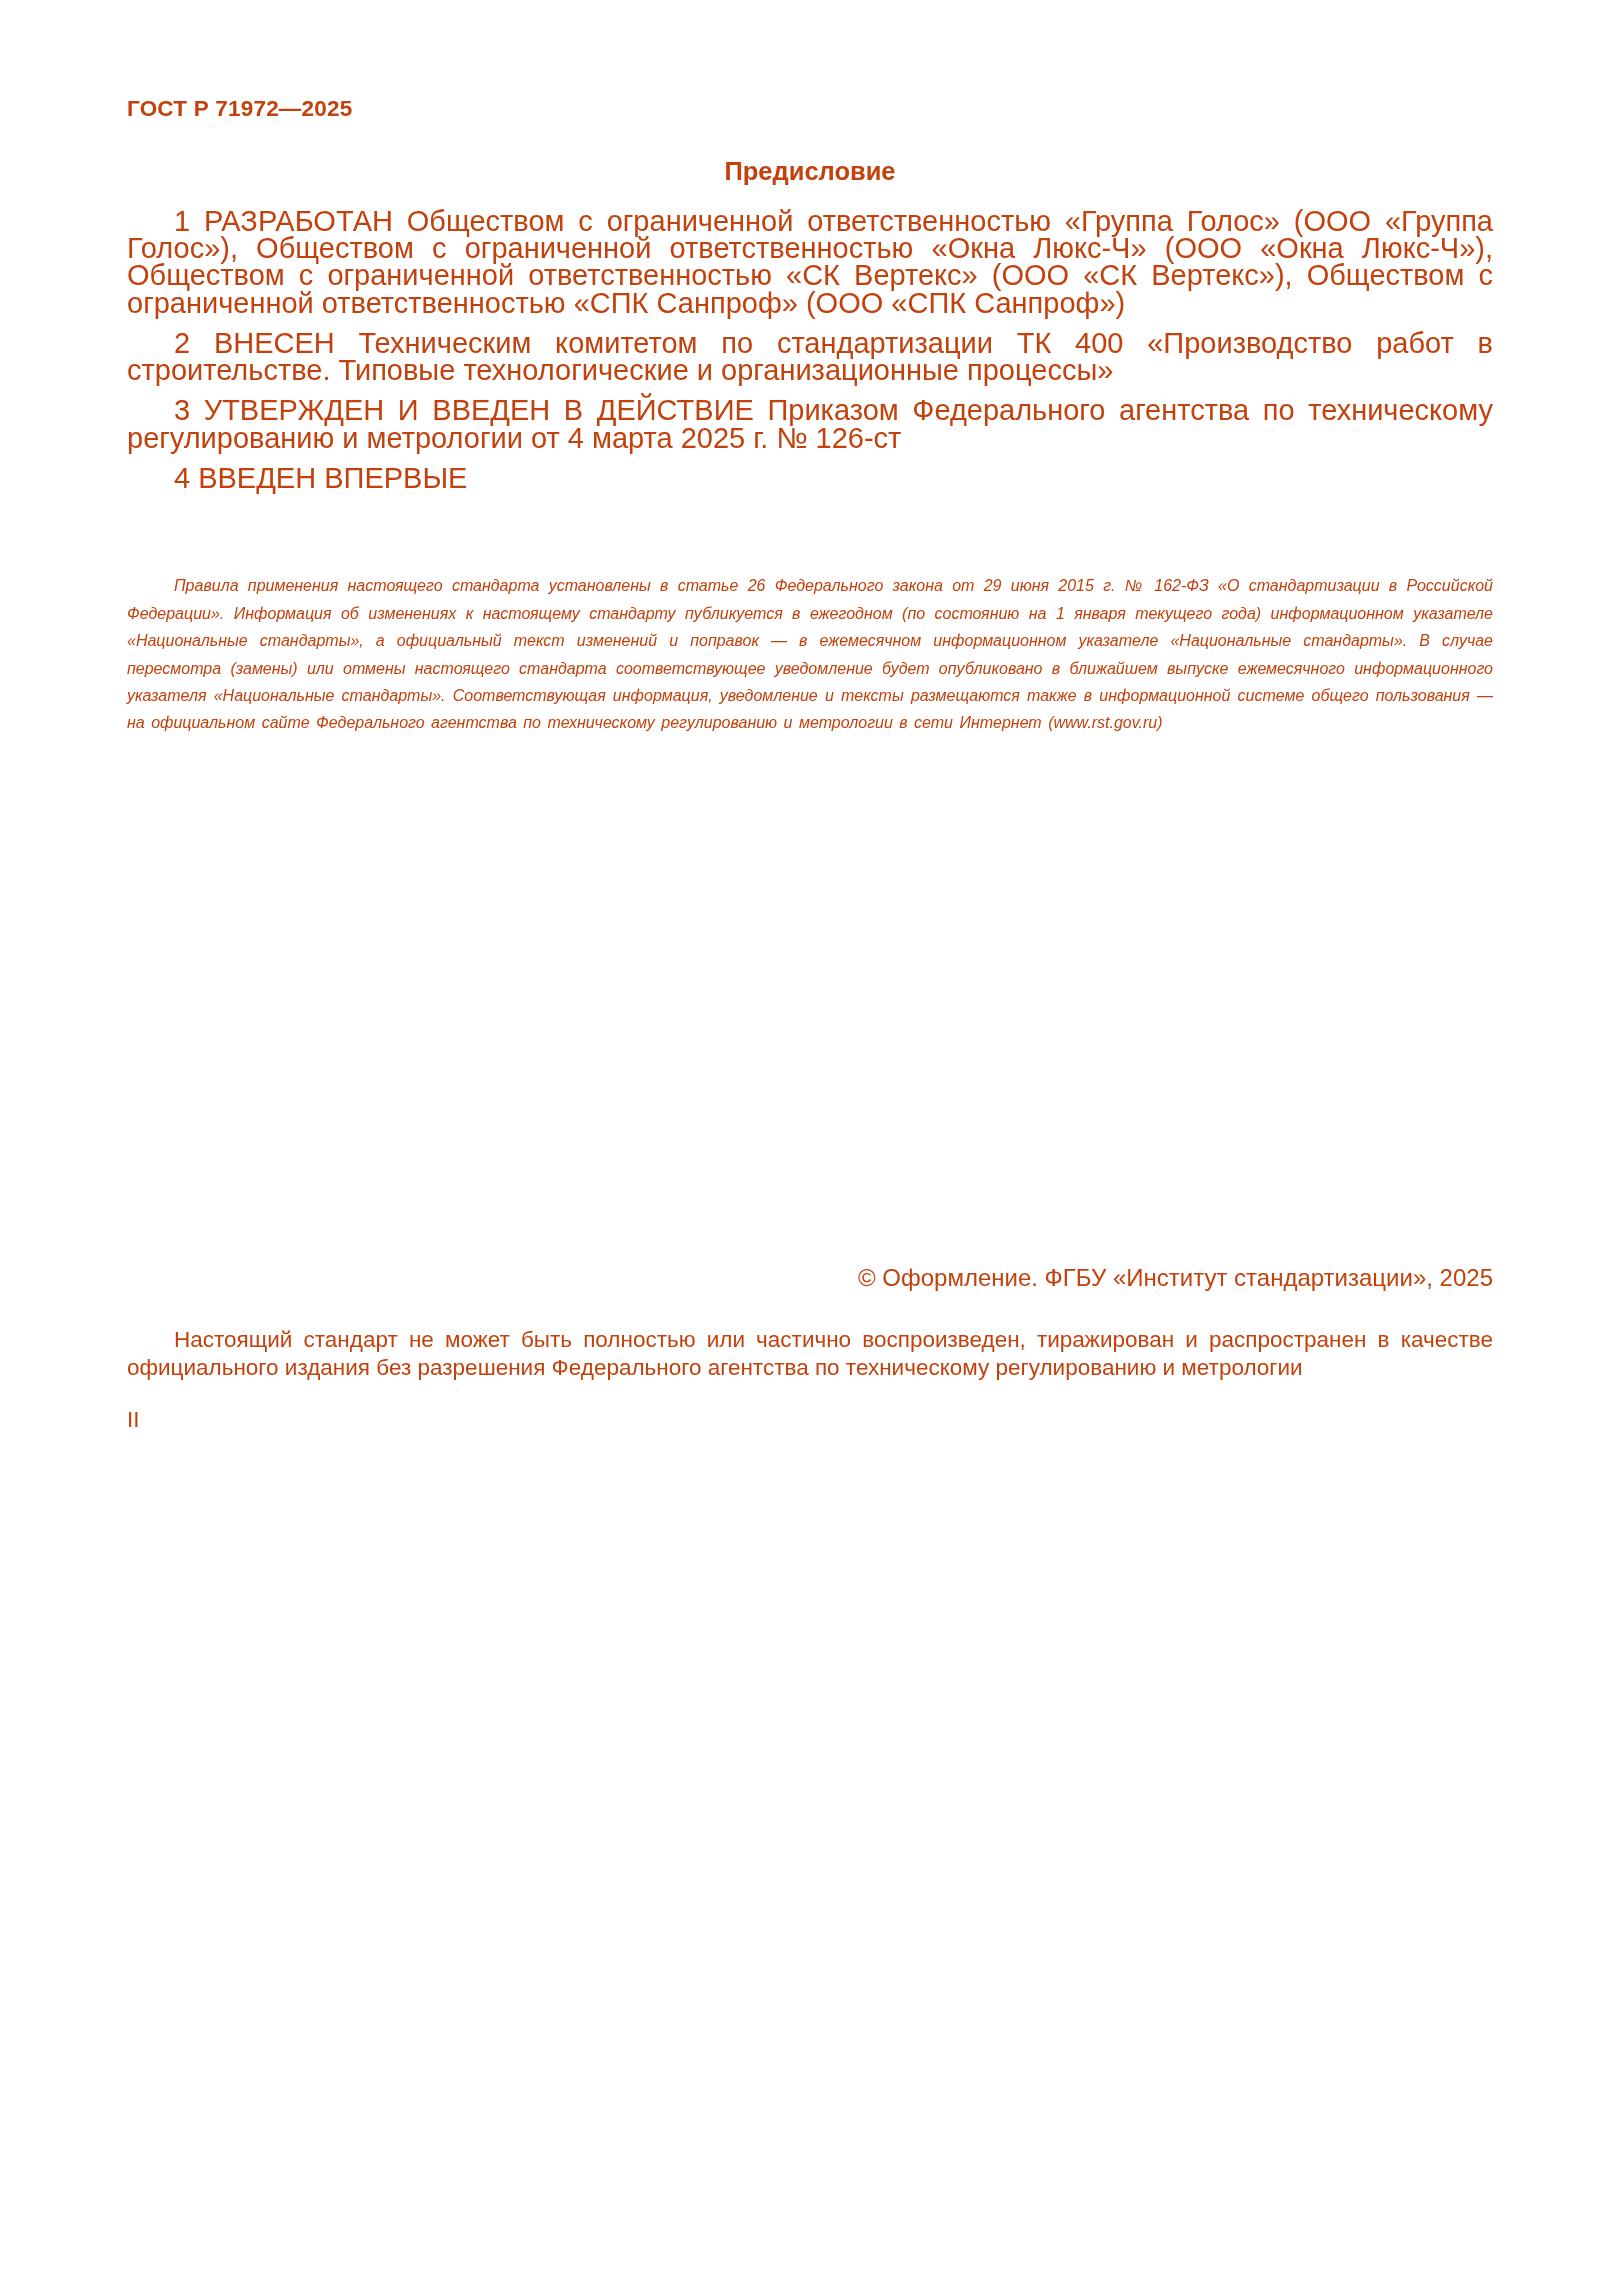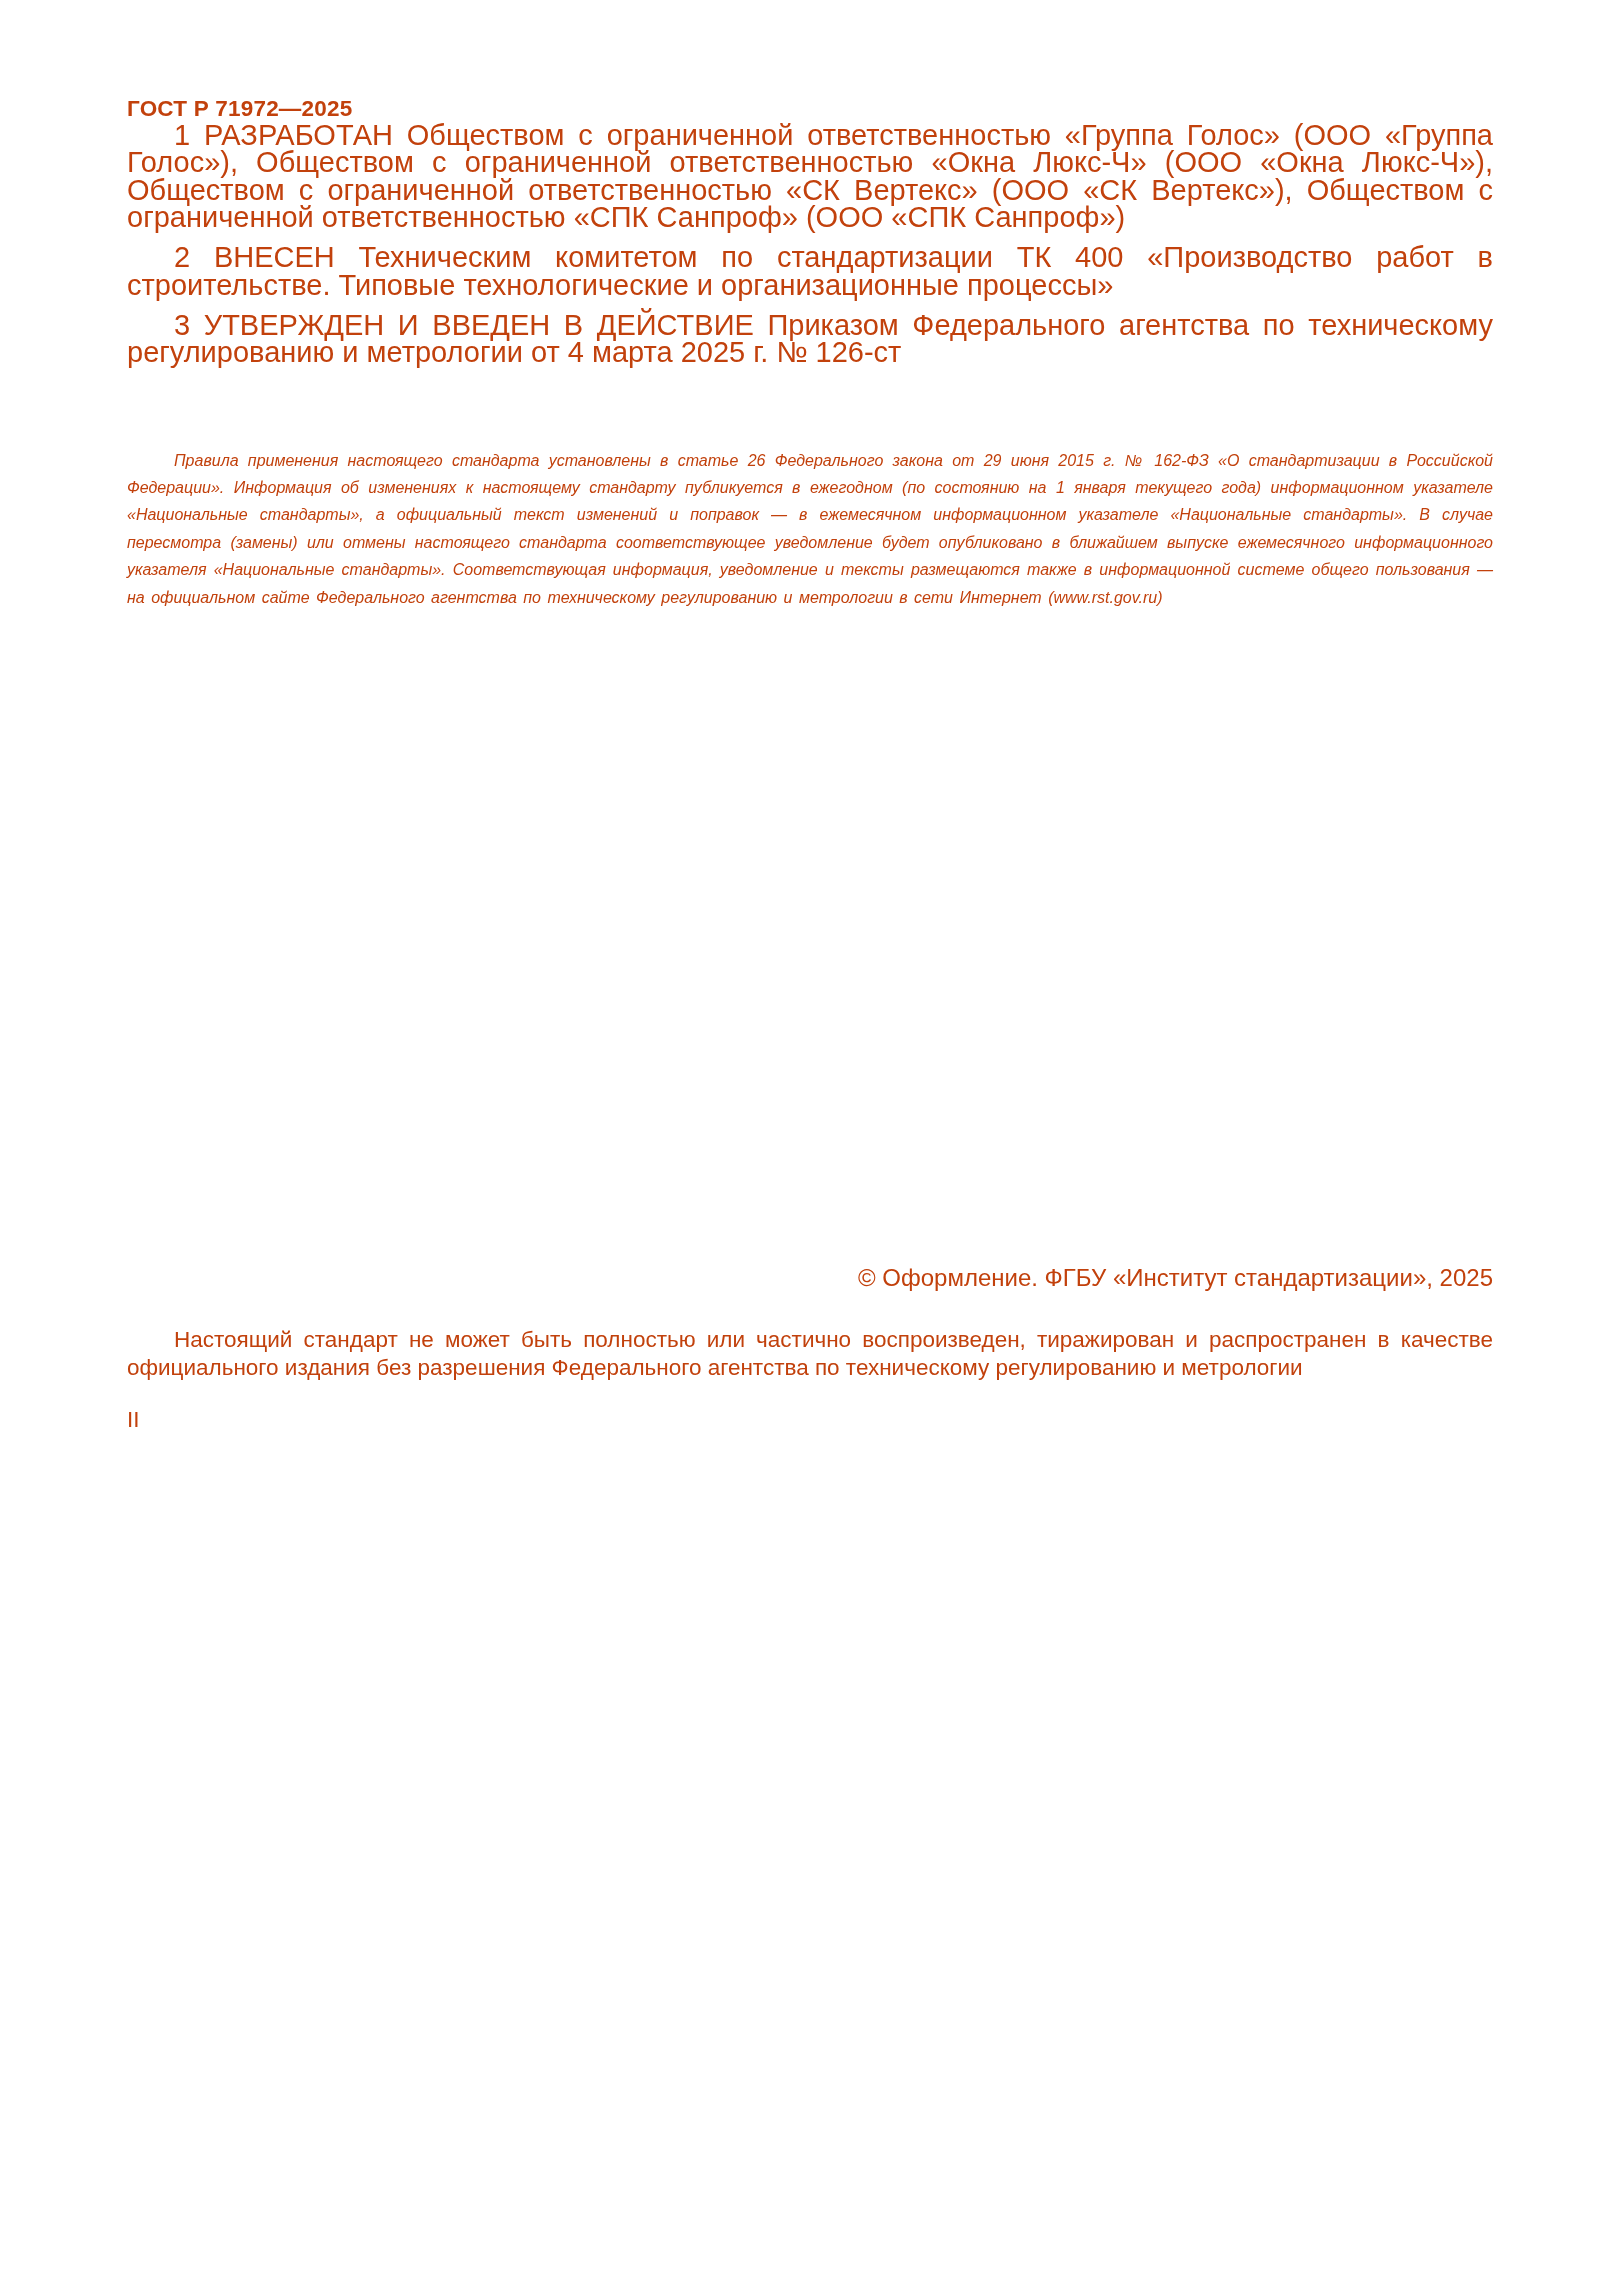--- a/index.html
+++ b/index.html
@@ -73,27 +73,29 @@
   }
 </style>
 </head>
 <body>
 
 <div class="page">
 
   <div class="content">
     <div class="doc-code">ГОСТ Р 71972—2025</div>
 
+    <div class="fore-title">Предисловие</div>
 
     <p class="para">1 РАЗРАБОТАН Обществом с ограниченной ответственностью «Группа Голос» (ООО «Группа Голос»), Обществом с ограниченной ответственностью «Окна Люкс-Ч» (ООО «Окна Люкс-Ч»), Обществом с ограниченной ответственностью «СК Вертекс» (ООО «СК Вертекс»), Обществом с ограниченной ответственностью «СПК Санпроф» (ООО «СПК Санпроф»)</p>
 
     <p class="para">2 ВНЕСЕН Техническим комитетом по стандартизации ТК 400 «Производство работ в строительстве. Типовые технологические и организационные процессы»</p>
 
     <p class="para">3 УТВЕРЖДЕН И ВВЕДЕН В ДЕЙСТВИЕ Приказом Федерального агентства по техническому регулированию и метрологии от 4 марта 2025 г. № 126-ст</p>
 
+    <p class="para">4 ВВЕДЕН ВПЕРВЫЕ</p>
 
     <p class="notice">Правила применения настоящего стандарта установлены в статье 26 Федерального закона от 29 июня 2015 г. № 162-ФЗ «О стандартизации в Российской Федерации». Информация об изменениях к настоящему стандарту публикуется в ежегодном (по состоянию на 1 января текущего года) информационном указателе «Национальные стандарты», а официальный текст изменений и поправок — в ежемесячном информационном указателе «Национальные стандарты». В случае пересмотра (замены) или отмены настоящего стандарта соответствующее уведомление будет опубликовано в ближайшем выпуске ежемесячного информационного указателя «Национальные стандарты». Соответствующая информация, уведомление и тексты размещаются также в информационной системе общего пользования — на официальном сайте Федерального агентства по техническому регулированию и метрологии в сети Интернет (www.rst.gov.ru)</p>
   </div>
 
   <div class="footer">
     <p class="copyright">© Оформление. ФГБУ «Институт стандартизации», 2025</p>
 
     <p class="distribution">Настоящий стандарт не может быть полностью или частично воспроизведен, тиражирован и распространен в качестве официального издания без разрешения Федерального агентства по техническому регулированию и метрологии</p>
 
     <p class="page-number">II</p>

